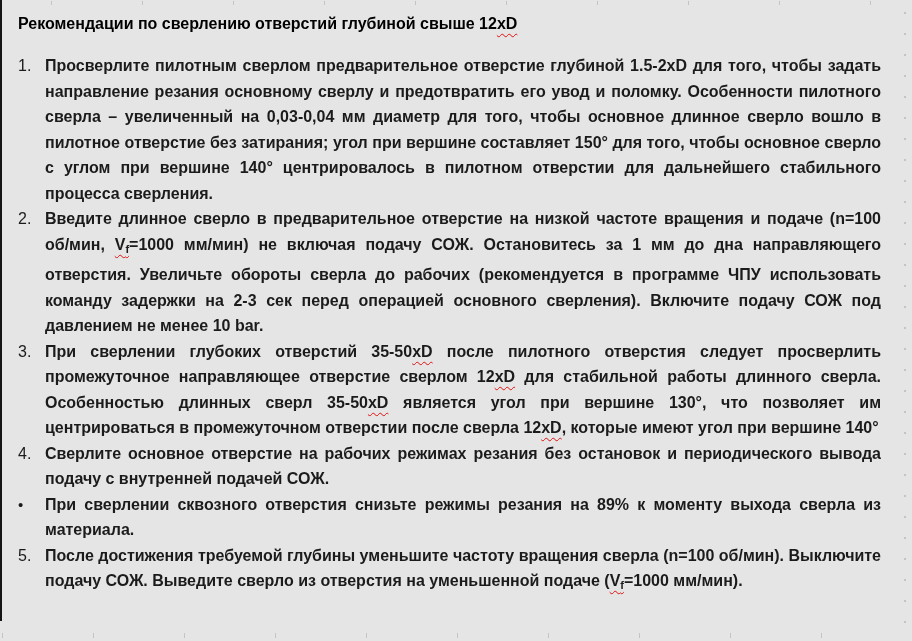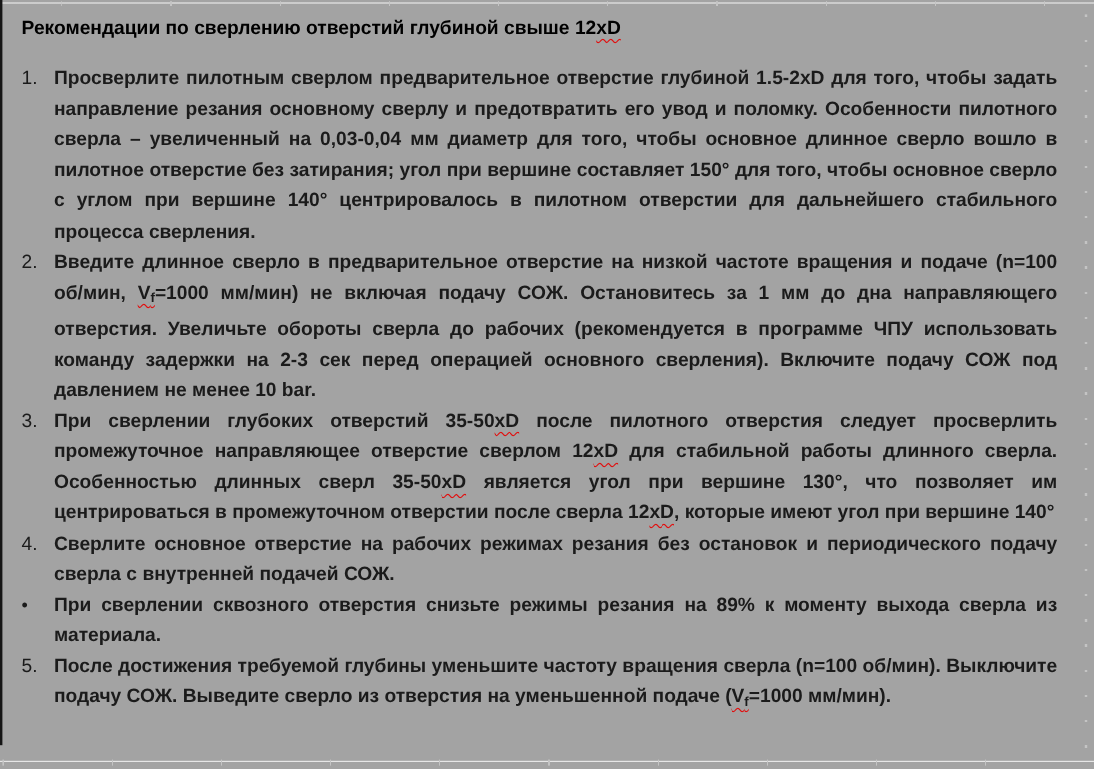--- a/index.html
+++ b/index.html
@@ -1,17 +1,17 @@
 <!DOCTYPE html>
 <html style="--text: #1b1b1b; --spellcheck-squiggle: #e01010; --page-edge: #151515; --grid-line: #e6e6e6; --grid-tick: #c4c4c4;"><head>
 <meta charset="utf-8">
 <style>
   html,body{margin:0;padding:0;width:912px;height:641px;overflow:hidden;background:#ffffff;}
   body{font-family:"Liberation Sans",sans-serif;color:var(--text,#1b1b1b);}
-  .page{position:relative;width:912px;height:641px;background:#a3a3a3;box-sizing:border-box;}
+  .page{position:relative;width:912px;height:641px;background:#e5e5e5;box-sizing:border-box;}
 
   
   .edge{position:absolute;pointer-events:none;}
   .edge-left{left:0;top:0;width:2px;height:621px;background:var(--page-edge,#151515);}
   .edge-top{top:1px;left:0;width:912px;height:5px;
     background-image:repeating-linear-gradient(to right,var(--grid-tick,#c4c4c4) 0 1px,transparent 1px 91px),
                      linear-gradient(var(--grid-line,#e6e6e6),var(--grid-line,#e6e6e6));
     background-size:100% 4px,100% 1px;background-position:51px 0,0 1px;background-repeat:no-repeat;}
   .edge-bottom{top:632px;left:0;width:912px;height:6px;
     background-image:repeating-linear-gradient(to right,var(--grid-tick,#c4c4c4) 0 1px,transparent 1px 91px),
@@ -52,21 +52,21 @@
       <div class="row">
         <span class="marker">2.</span>
         <p class="para">Введите длинное сверло в предварительное отверстие на низкой частоте вращения и подаче (n=100 об/мин, <span class="sq">V<span class="sub">f</span></span>=1000 мм/мин) не включая подачу СОЖ. Остановитесь за 1 мм до дна направляющего отверстия. Увеличьте обороты сверла до рабочих (рекомендуется в программе ЧПУ использовать команду задержки на 2-3 сек перед операцией основного сверления). Включите подачу СОЖ под давлением не менее 10 bar.</p>
       </div>
       <div class="row">
         <span class="marker">3.</span>
         <p class="para">При сверлении глубоких отверстий 35-50<span class="sq">xD</span> после пилотного отверстия следует просверлить промежуточное направляющее отверстие сверлом 12<span class="sq">xD</span> для стабильной работы длинного сверла. Особенностью длинных сверл 35-50<span class="sq">xD</span> является угол при вершине 130°, что позволяет им центрироваться в промежуточном отверстии после сверла 12<span class="sq">xD</span>, которые имеют угол при вершине 140°</p>
       </div>
       <div class="row">
         <span class="marker">4.</span>
-        <p class="para">Сверлите основное отверстие на рабочих режимах резания без остановок и периодического подачу сверла с внутренней подачей СОЖ.</p>
+        <p class="para">Сверлите основное отверстие на рабочих режимах резания без остановок и периодического вывода подачу с внутренней подачей СОЖ.</p>
       </div>
       <div class="row">
         <span class="marker bullet">•</span>
         <p class="para">При сверлении сквозного отверстия снизьте режимы резания на 89% к моменту выхода сверла из материала.</p>
       </div>
       <div class="row">
         <span class="marker">5.</span>
         <p class="para">После достижения требуемой глубины уменьшите частоту вращения сверла (n=100 об/мин). Выключите подачу СОЖ. Выведите сверло из отверстия на уменьшенной подаче (<span class="sq">V<span class="sub">f</span></span>=1000 мм/мин).</p>
       </div>
     </div>

